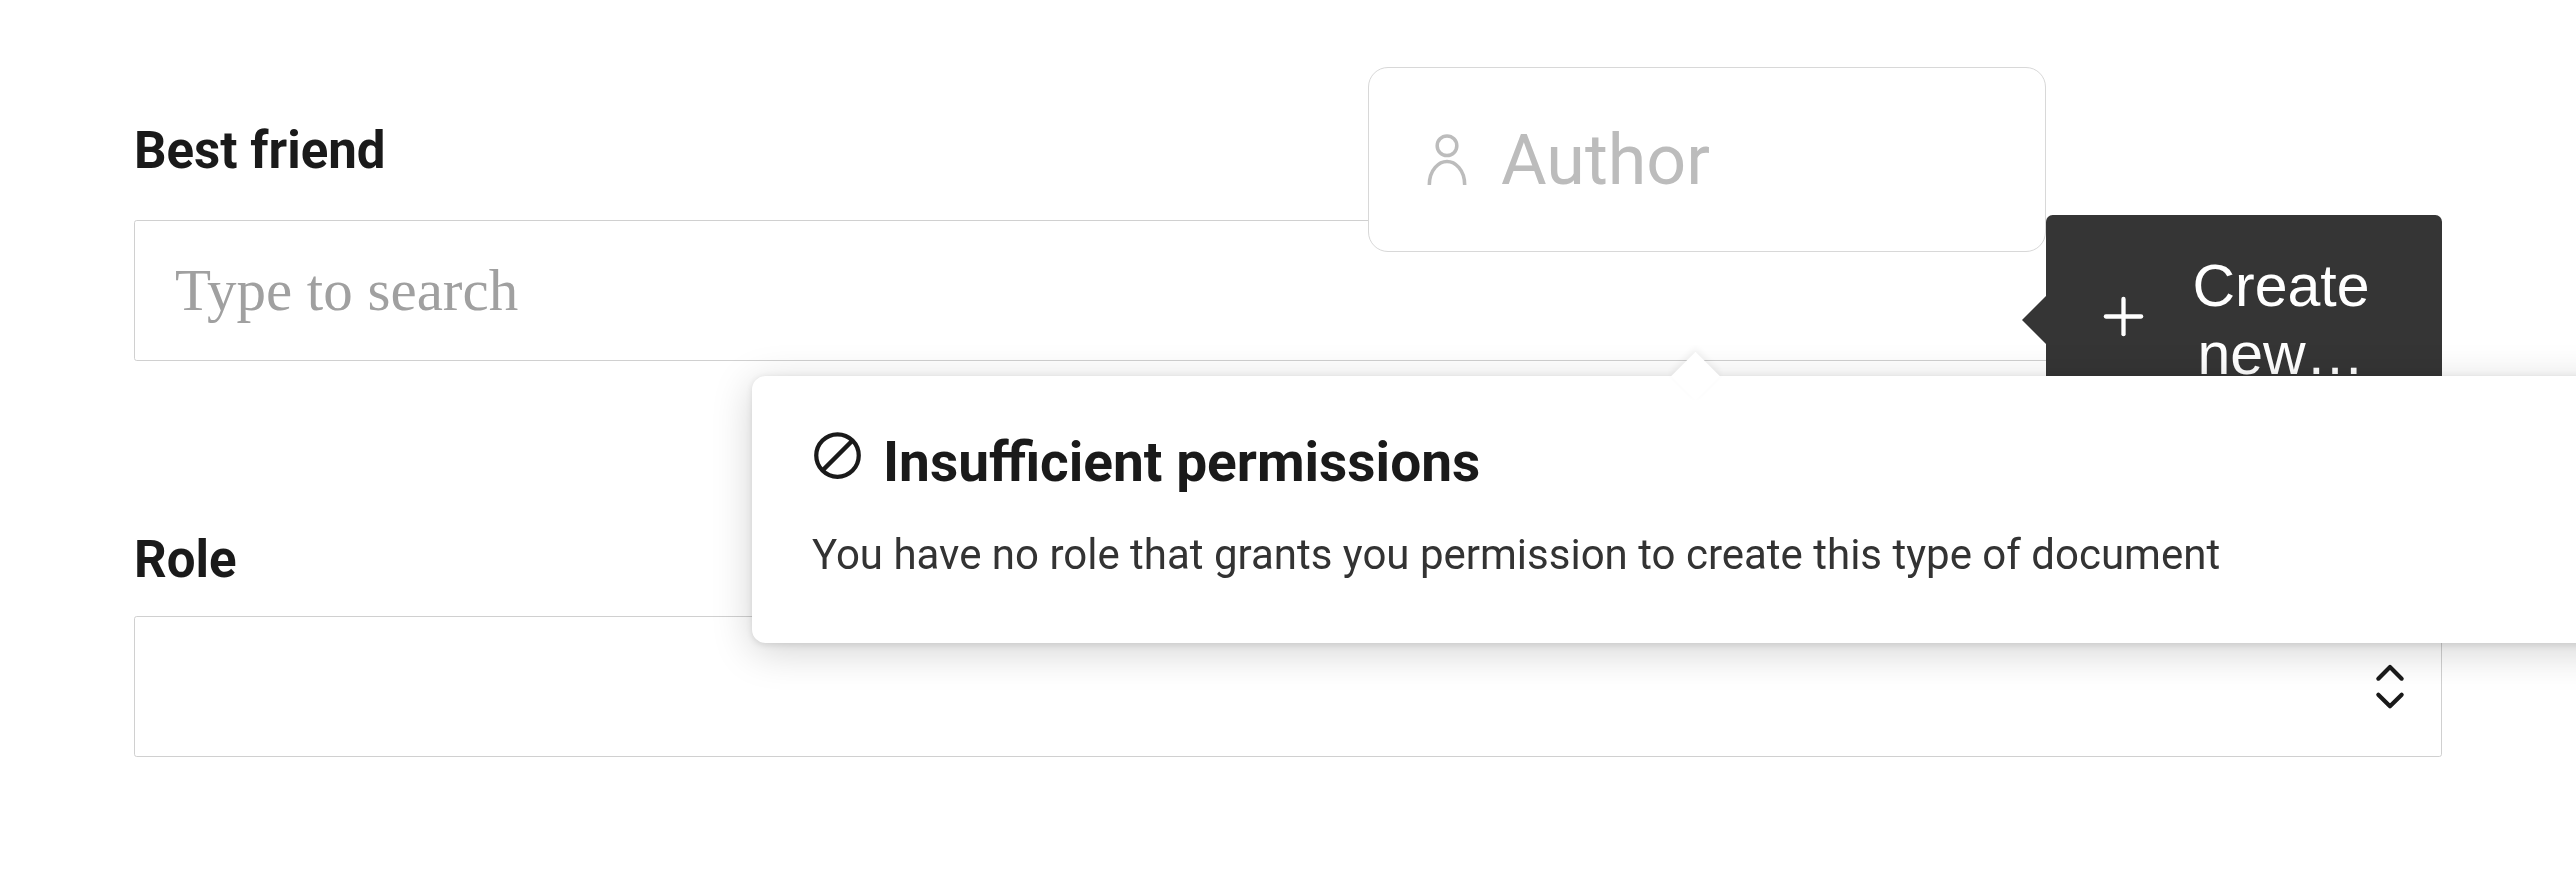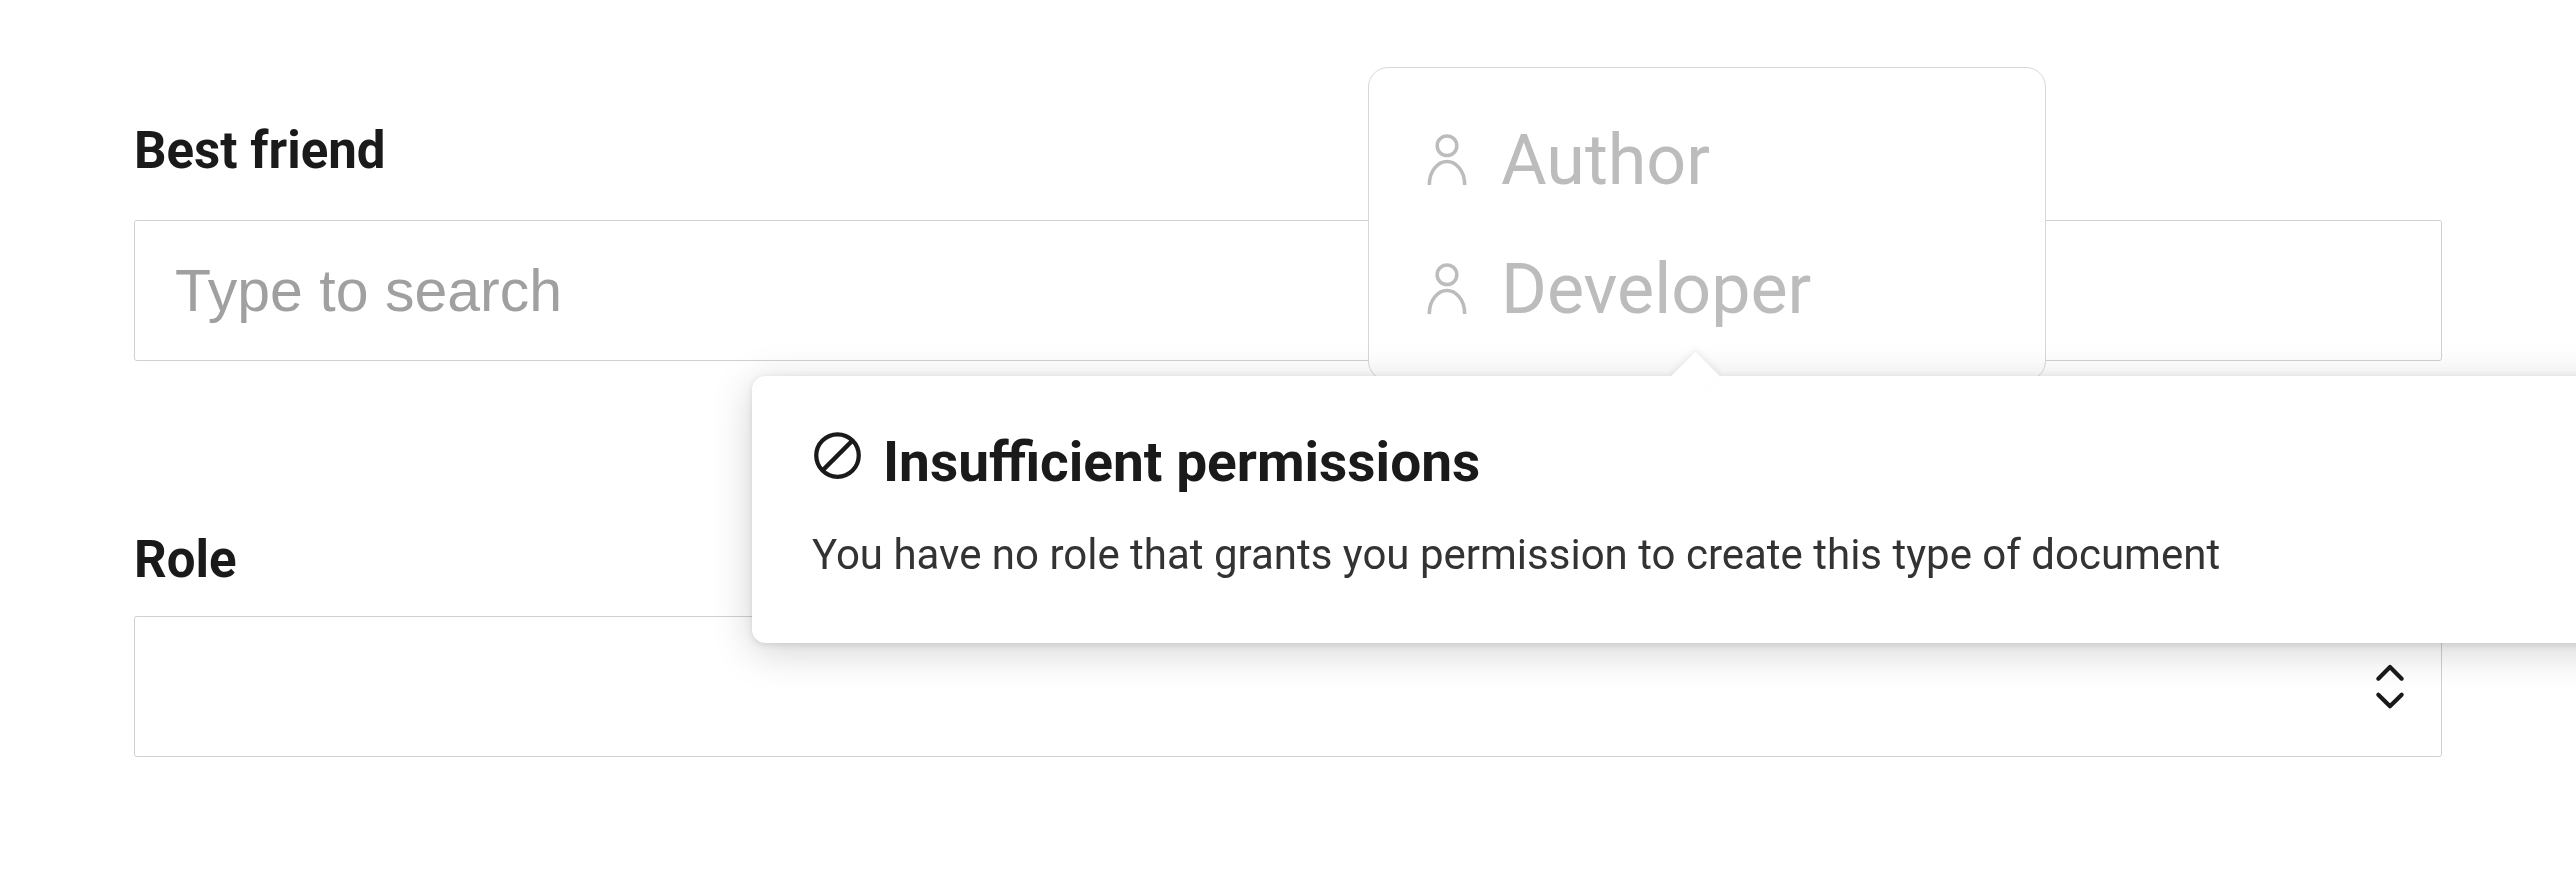--- a/index.html
+++ b/index.html
@@ -32,20 +32,21 @@
     }
     .search-input {
       width: 100%;
       height: 141px;
       border: 1.3px solid #d0d0d0;
       border-radius: 2.7px;
       padding: 0 40px;
       font-size: 59px;
       color: #ef4444;
       background: #ffffff;
+      font-family: Liberation Serif, serif;
     }
     .search-input::placeholder {
       color: #a0a0a0;
     }
     .select-input {
       width: 100%;
       height: 141px;
       border: 1.3px solid #d0d0d0;
       border-radius: 2.7px;
       padding: 0 40px;
@@ -199,31 +200,31 @@
   <div class="dropdown">
     <div class="dropdown-item">
       <span class="dropdown-item-icon">
         <svg viewBox="0 0 24 28" fill="none" stroke="#bcbcbc" stroke-width="1.8">
           <circle cx="12" cy="7" r="5"></circle>
           <path d="M3 27 C3 19, 8 15, 12 15 C16 15, 21 19, 21 27"></path>
         </svg>
       </span>
       <span class="dropdown-item-label">Author</span>
     </div>
-    <div class="dropdown-item">
-      <span class="dropdown-item-icon">
-        <svg viewBox="0 0 24 28" fill="none" stroke="#bcbcbc" stroke-width="1.8">
-          <circle cx="12" cy="7" r="5"></circle>
-          <path d="M3 27 C3 19, 8 15, 12 15 C16 15, 21 19, 21 27"></path>
-        </svg>
-      </span>
-      <span class="dropdown-item-label">Developer</span>
-    </div>
-  </div>
-
+  </div>
+
+  <button class="create-button">
+    <span class="create-button-icon">
+      <svg viewBox="0 0 24 24" fill="none" stroke="#ffffff" stroke-width="2.2" stroke-linecap="round">
+        <line x1="12" y1="3" x2="12" y2="21"></line>
+        <line x1="3" y1="12" x2="21" y2="12"></line>
+      </svg>
+    </span>
+    <span>Create new…</span>
+  </button>
 
   <div class="tooltip">
     <div class="tooltip-header">
       <span class="tooltip-header-icon">
         <svg viewBox="0 0 24 24" fill="none" stroke="#1a1a1a" stroke-width="2">
           <circle cx="12" cy="12" r="10"></circle>
           <line x1="5" y1="19" x2="19" y2="5"></line>
         </svg>
       </span>
       <span class="tooltip-title">Insufficient permissions</span>

